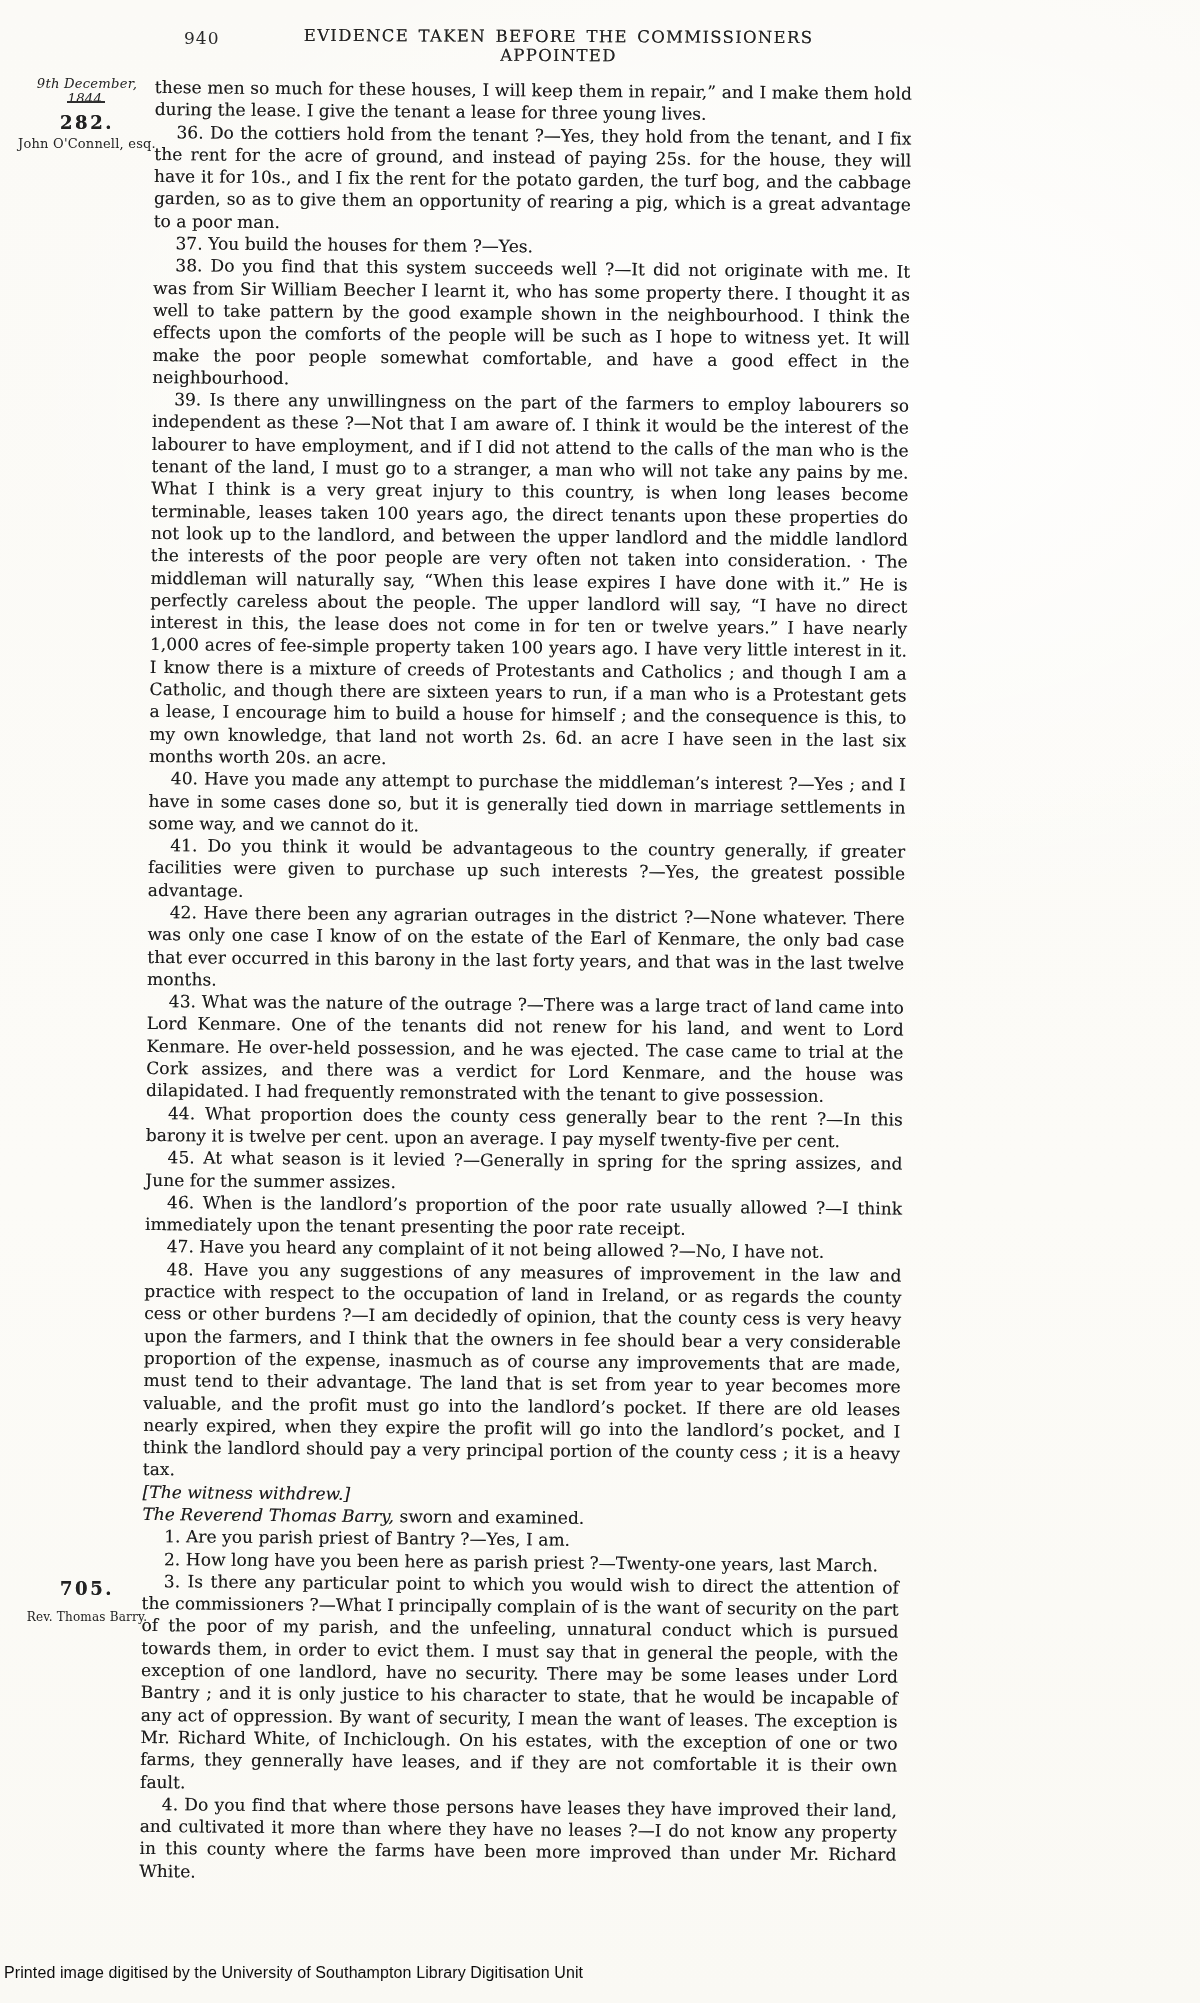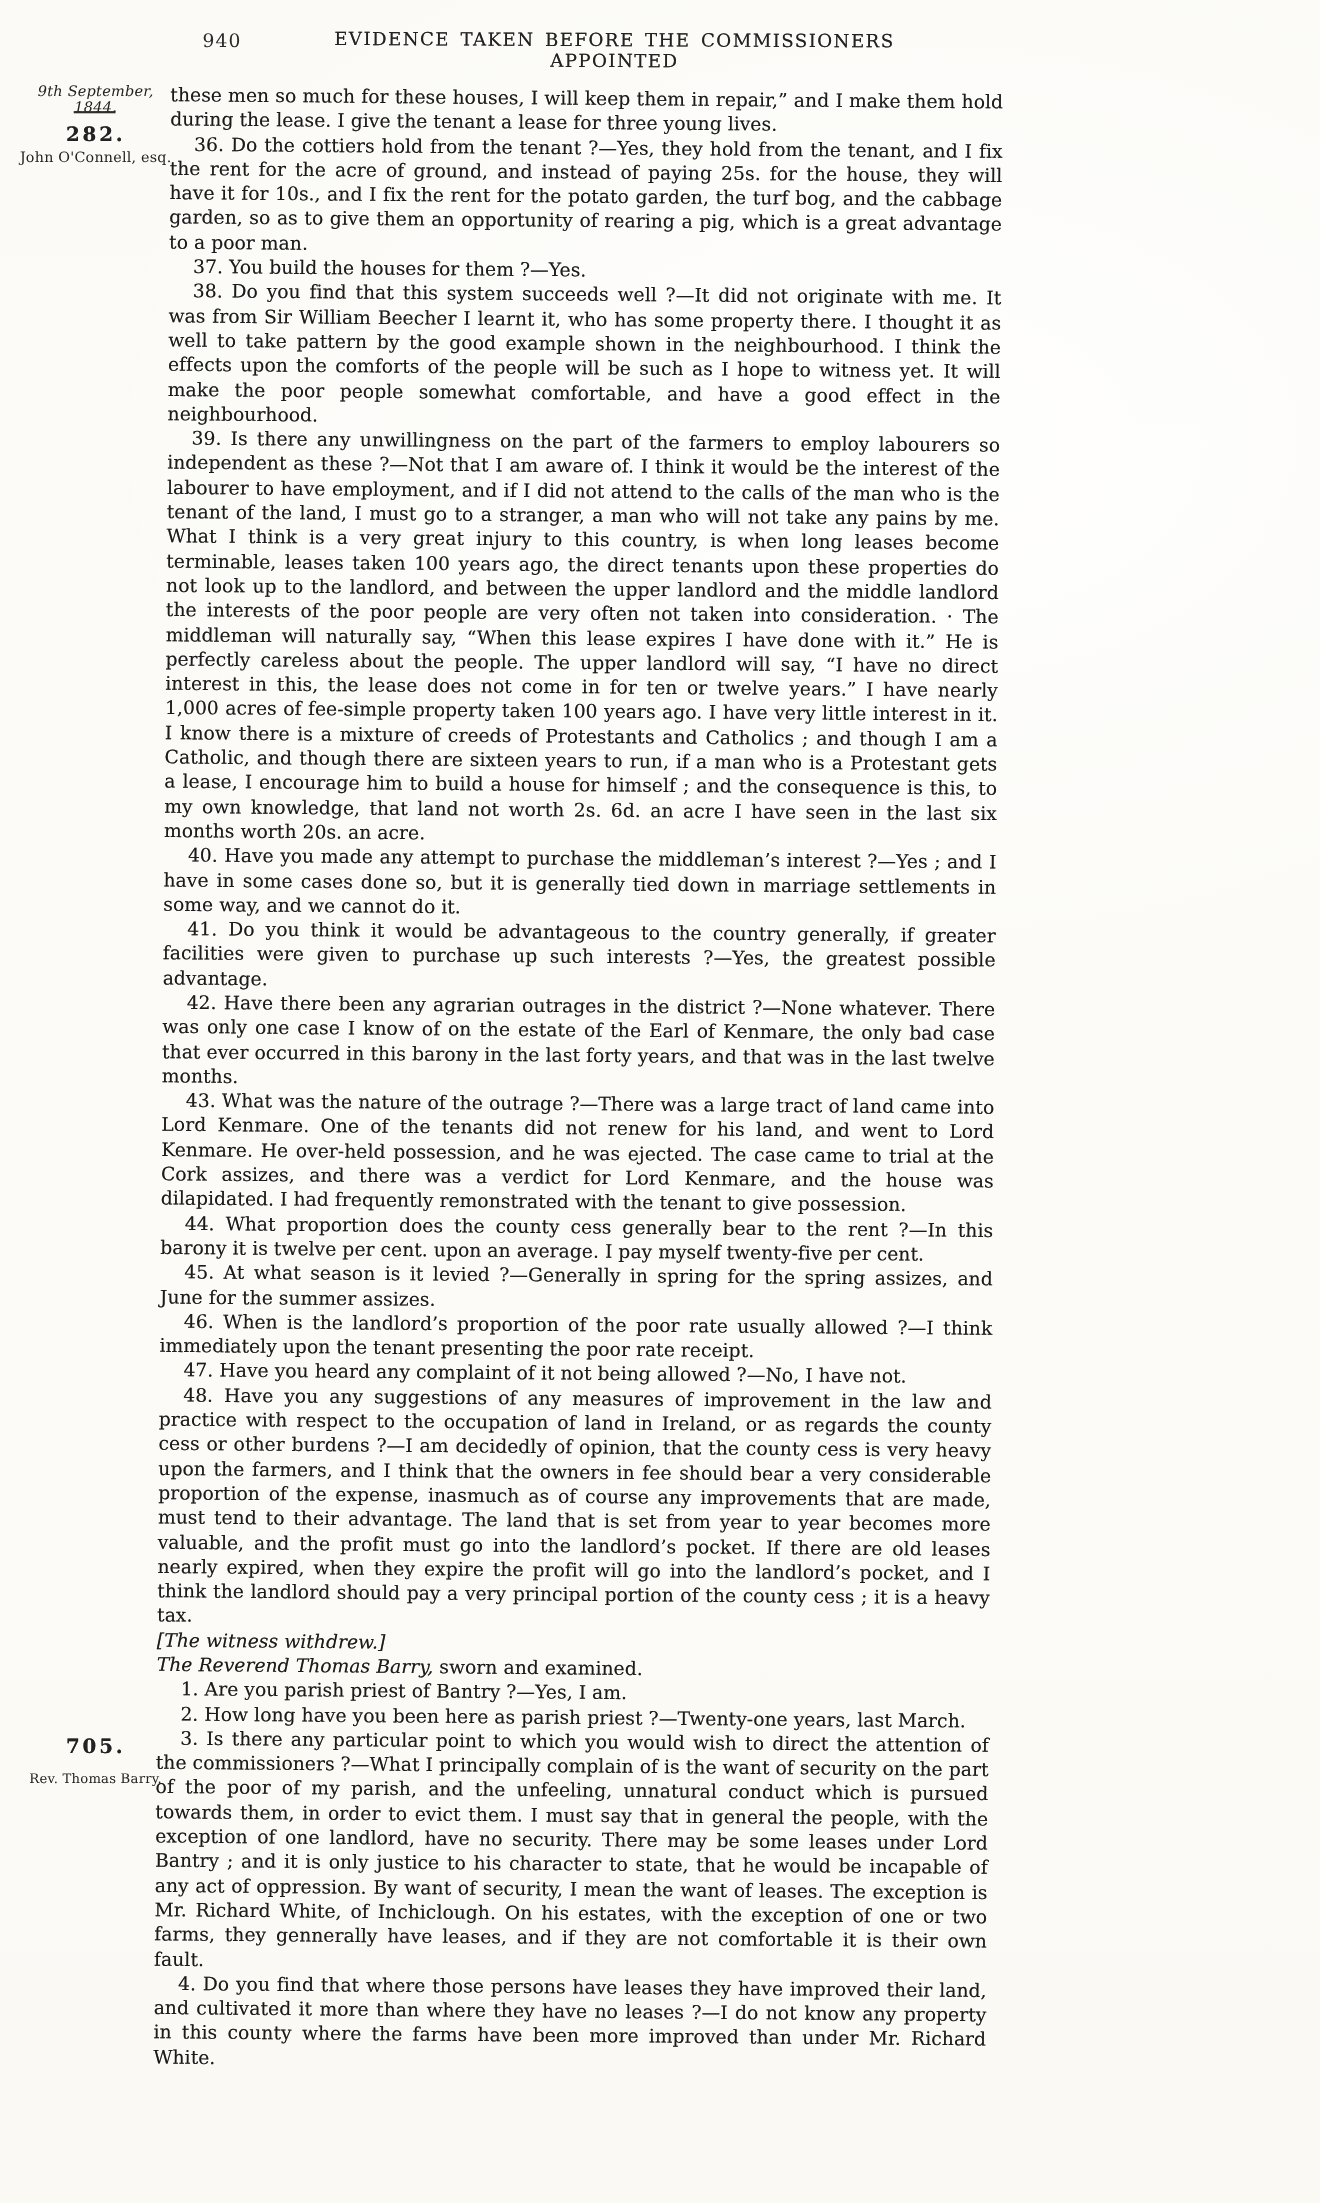--- a/index.html
+++ b/index.html
@@ -84,21 +84,21 @@
 <body>
 
 <div class="page">
 
   <div class="header">
     <div class="page-number">940</div>
     <div class="running-title">EVIDENCE TAKEN BEFORE THE COMMISSIONERS APPOINTED</div>
   </div>
 
   <div class="margin-col">
-    <div class="m-note m-date">9th September, 1844.</div>
+    <div class="m-note m-date">9th December, 1844.</div>
     <div class="m-rule"></div>
     <div class="m-note m-num m-num-704">282.</div>
     <div class="m-note m-name m-name-704">John O'Connell, esq.</div>
     <div class="m-note m-num m-num-705">705.</div>
     <div class="m-note m-name m-name-705">Rev. Thomas Barry.</div>
   </div>
 
   <div class="main-col">
     <p class="no-indent">these men so much for these houses, I will keep them in repair,” and I make them hold during the lease.  I give the tenant a lease for three young lives.</p>
     <p>36. Do the cottiers hold from the tenant ?—Yes, they hold from the tenant, and I fix the rent for the acre of ground, and instead of paying 25s. for the house, they will have it for 10s., and I fix the rent for the potato garden, the turf bog, and the cabbage garden, so as to give them an opportunity of rearing a pig, which is a great advantage to a poor man.</p>
@@ -116,14 +116,15 @@
     <p>48. Have you any suggestions of any measures of improvement in the law and practice with respect to the occupation of land in Ireland, or as regards the county cess or other burdens ?—I am decidedly of opinion, that the county cess is very heavy upon the farmers, and I think that the owners in fee should bear a very considerable proportion of the expense, inasmuch as of course any improvements that are made, must tend to their advantage. The land that is set from year to year becomes more valuable, and the profit must go into the landlord’s pocket.  If there are old leases nearly expired, when they expire the profit will go into the landlord’s pocket, and I think the landlord should pay a very principal portion of the county cess ; it is a heavy tax.</p>
     <p class="withdrew no-indent">[The witness withdrew.]</p>
 
     <p class="section-heading no-indent"><span class="it">The Reverend Thomas Barry,</span><span> sworn and examined.</span></p>
     <p>1. Are you parish priest of Bantry ?—Yes, I am.</p>
     <p>2. How long have you been here as parish priest ?—Twenty-one years, last March.</p>
     <p>3. Is there any particular point to which you would wish to direct the attention of the commissioners ?—What I principally complain of is the want of security on the part of the poor of my parish, and the unfeeling, unnatural conduct which is pursued towards them, in order to evict them.  I must say that in general the people, with the exception of one landlord, have no security.  There may be some leases under Lord Bantry ; and it is only justice to his character to state, that he would be incapable of any act of oppression.  By want of security, I mean the want of leases.  The exception is Mr. Richard White, of Inchiclough. On his estates, with the exception of one or two farms, they gennerally have leases, and if they are not comfortable it is their own fault.</p>
     <p>4. Do you find that where those persons have leases they have improved their land, and cultivated it more than where they have no leases ?—I do not know any property in this county where the farms have been more improved than under Mr. Richard White.</p>
   </div>
 
+  <div class="footer-credit">Printed image digitised by the University of Southampton Library Digitisation Unit</div>
 
 </div>
 
 </body></html>

